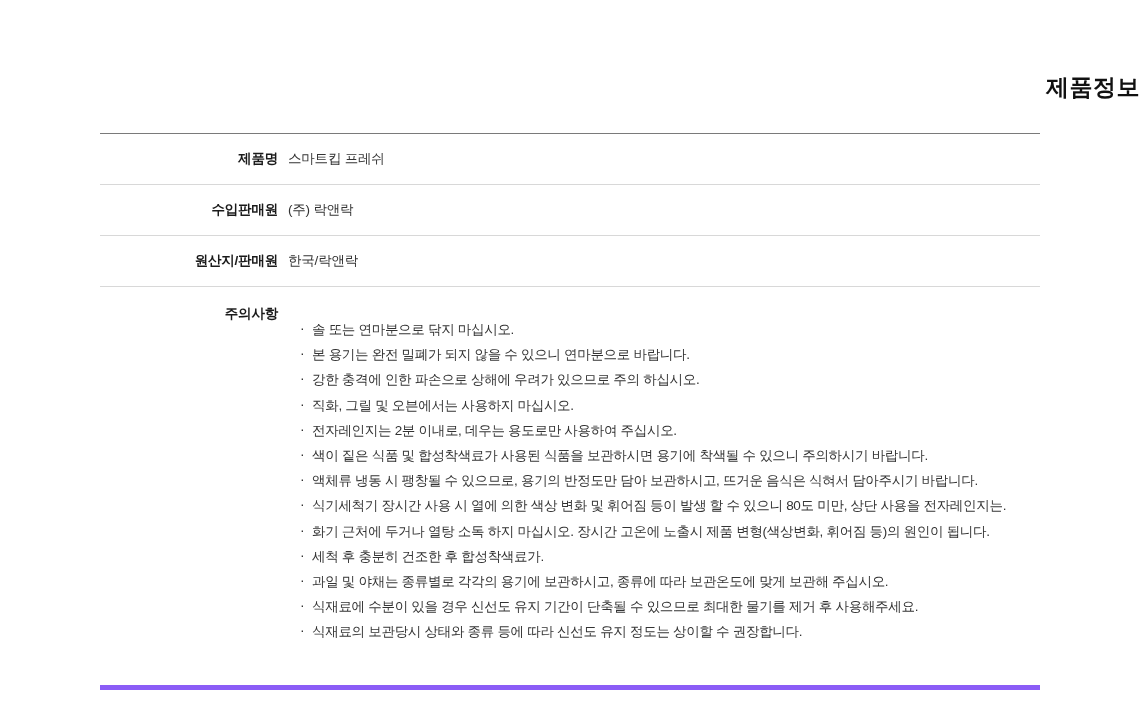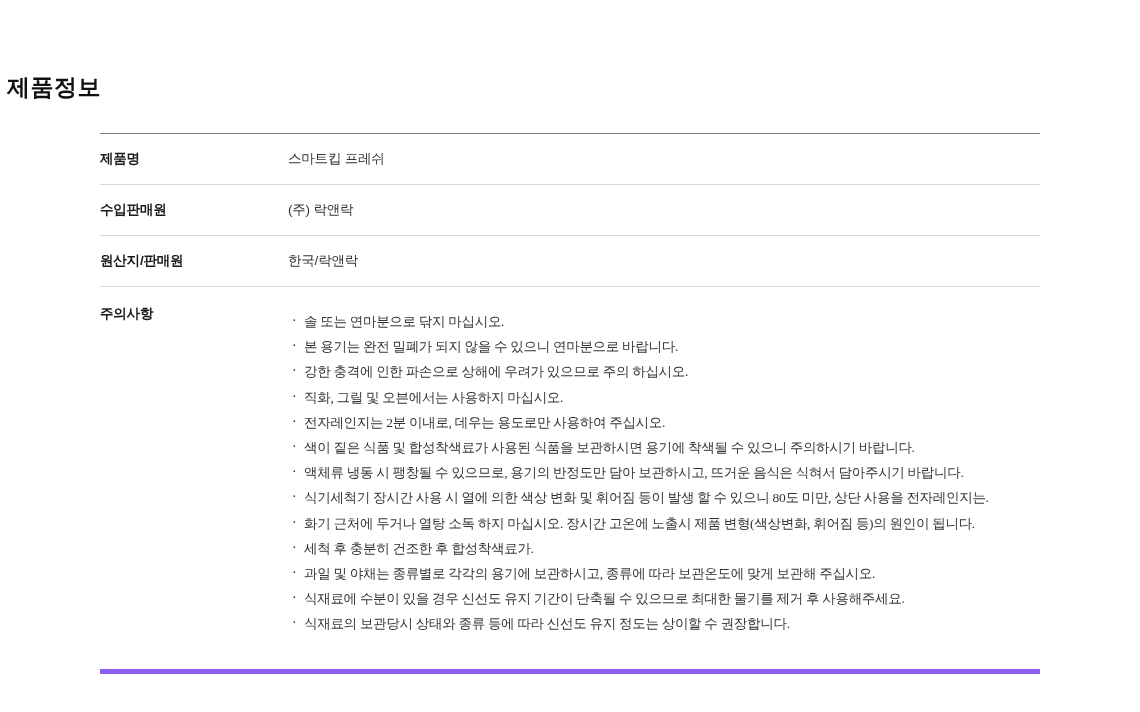--- a/index.html
+++ b/index.html
@@ -14,28 +14,27 @@
     color: #222222;
     -webkit-font-smoothing: antialiased;
   }
   .page {
     width: 1140px;
     height: 712px;
     position: relative;
     box-sizing: border-box;
   }
   .title {
-    text-align: left;
+    text-align: right;
     font-size: 23px;
     font-weight: bold;
     color: #111111;
     letter-spacing: 0.5px;
     padding-top: 72px;
     padding-bottom: 0;
-    margin-left: 7px;
   }
   .table-wrap {
     margin: 30px 100px 0 100px;
     width: 940px;
   }
   table.spec {
     width: 940px;
     border-collapse: collapse;
     table-layout: fixed;
   }
@@ -43,21 +42,21 @@
     border-bottom: 1px solid #d8d8d8;
   }
   table.spec tr.first {
     border-top: 1px solid #7a7a7a;
   }
   table.spec tr.last {
     border-bottom: 5px solid #8b5cf6;
   }
   table.spec th {
     width: 178px;
-    text-align: left;
+    text-align: right;
     vertical-align: top;
     font-size: 13.5px;
     font-weight: bold;
     color: #1a1a1a;
     padding: 16px 10px 16px 0;
     letter-spacing: -0.2px;
   }
   table.spec td {
     vertical-align: top;
     font-size: 13.5px;
@@ -67,23 +66,22 @@
   }
   table.spec tr.notes th {
     padding-top: 18px;
   }
   table.spec tr.notes td {
     padding-top: 18px;
     padding-bottom: 28px;
   }
   ul.notes-list {
     list-style: none;
-    margin: 4px;
+    margin: 12px;
     padding: 0;
-    font-family: Liberation Serif, serif;
   }
   ul.notes-list li {
     position: relative;
     padding-left: 12px;
     font-size: 13.5px;
     line-height: 25.2px;
     color: #333333;
     letter-spacing: -0.3px;
     white-space: nowrap;
   }

